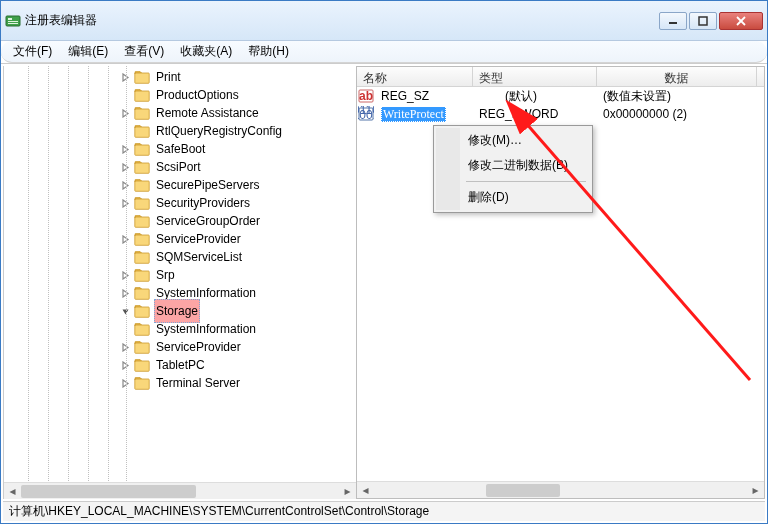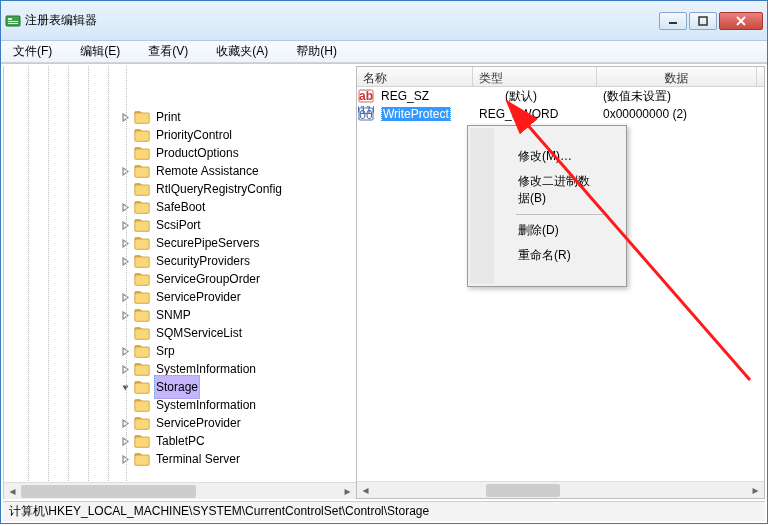--- a/index.html
+++ b/index.html
@@ -8,50 +8,50 @@
 .window { width: 768px; height: 524px; border: 1px solid #3a7ac4; background: #fff; display: flex; flex-direction: column; }
 
 .titlebar { height: 40px; background: linear-gradient(#eaf3fd, #d6e7f8); display: flex; align-items: center; padding: 16px 4px; border-bottom: 1px solid #b5c9e0; }
 .titlebar .icon { width: 16px; height: 16px; margin-right: 4px; display:inline-block; }
 .titlebar .title { flex: 1; font-size: 12px; color: #000; }
 .win-btns { display: flex; gap: 2px; }
 .win-btn { width: 28px; height: 18px; border: 1px solid #8aa6c8; border-radius: 2px; background: linear-gradient(#f3f8fd,#d6e6f7); display:flex; align-items:center; justify-content:center; font-size:10px; cursor:pointer;}
 .win-btn.close { background: linear-gradient(#e9817d,#c94b3f); border-color:#a33; color:#fff; width:44px;}
 .win-btn svg { display:block; }
 
-.menubar { height: 22px; background: linear-gradient(#f7fbff,#eef4fb); border-bottom: 1px solid #d4d4d4; display:flex; align-items:center; padding: 0 4px; gap: 12px;}
+.menubar { height: 22px; background: linear-gradient(#f7fbff,#eef4fb); border-bottom: 1px solid #d4d4d4; display:flex; align-items:center; padding: 0 4px; gap: 0; border-radius: 11px;}
 .menubar .item { padding: 2px 8px; cursor:default; }
 
 .client { flex:1; display:flex; border-top:1px solid #ccc; min-height:0; }
 .tree-pane { width: 354px; border-right: 1px solid #bdbdbd; overflow:hidden; background:#fff; position:relative; border-left:1px solid #ccc; margin:2px 0 2px 2px;}
-.tree-inner { padding: 2px 0 2px 0; margin-top: 40px; }
+.tree-inner { padding: 2px 0 2px 0; }
 .tree-node { display:flex; align-items:center; height:18px; white-space:nowrap; padding-left: 116px; }
 .toggle { width:11px; height:11px; display:inline-flex; align-items:center; justify-content:center; margin-right:3px; color:#777; cursor:pointer;}
 .toggle svg { display:block; }
 .folder-icon { width:16px; height:13px; margin-right:4px; display:inline-block; }
 .node-label { padding: 0 2px; }
-.node-label.sel { background:#c4b5fd; border:1px dotted #7aa7d8; padding:4px 1px;}
+.node-label.sel { background:#fca5a5; border:1px dotted #7aa7d8; padding:4px 1px;}
 
 .list-pane { flex:1; display:flex; flex-direction:column; margin:2px 2px 2px 0; border:1px solid #bdbdbd; border-left:none; overflow:hidden; background:#fff; position:relative;}
 .list-header { display:flex; height:20px; background: linear-gradient(#fdfdfd,#ededed); border-bottom:1px solid #d4d4d4;}
 .list-header .col { border-right:1px solid #d4d4d4; padding:3px 6px; color:#333;}
 .list-body { flex:1; position:relative; }
 .row { display:flex; align-items:center; height:18px; }
 .row .cell { padding: 0 6px; overflow:hidden; white-space:nowrap; }
 .row .icon-cell { width:18px; display:flex; align-items:center; justify-content:center;}
-.row.selected .name-cell span { background:#3399ff; color:#fff; padding:0 1px; border:1px dotted #fff;}
+.row.selected .name-cell span { background:#3399ff; color:#fff; padding:0 1px; border:1px dotted #fff;font-family:Liberation Serif, serif;}
 
 .hscroll { height:17px; background:#f0f0f0; border-top:1px solid #ddd; display:flex; align-items:center; position:relative;}
 .hscroll .track { flex:1; height:100%; position:relative; background:#f0f0f0;}
 .hscroll .thumb { position:absolute; left:0; top:2px; height:13px; width:40%; background:#cdcdcd; border-radius:2px;}
 .hscroll .arrow { width:17px; height:17px; display:flex; align-items:center; justify-content:center; color:#666;}
 
 .statusbar { height:20px; border-top:1px solid #ccc; background:#f4f4f4; padding:2px 6px; font-size:12px; display:flex; align-items:center; margin:0 2px 2px 2px;}
 
-.context-menu { position:absolute; width:160px; background:#f1f1f1; border:1px solid #9a9a9a; box-shadow: 2px 2px 5px rgba(0,0,0,0.25); padding:18px; z-index:10;margin-left:34px;}
+.context-menu { position:absolute; width:160px; background:#f1f1f1; border:1px solid #9a9a9a; box-shadow: 2px 2px 5px rgba(0,0,0,0.25); padding:2px; z-index:10;}
 .context-menu .sidebar { position:absolute; left:2px; top:2px; bottom:2px; width:24px; background:#e8e8e8;}
 .context-menu .mi { position:relative; padding:4px 10px 4px 32px; cursor:default;}
 .context-menu .sep { height:1px; background:#c0c0c0; margin:3px 4px 3px 30px;}
 
 .arrow-annot { position:absolute; z-index:20; pointer-events:none; }
 
 .vline { position:absolute; top:0; bottom:0; width:1px; border-left:1px dotted #c0c0c0; }
 
 svg.folder-svg path.body { fill:#f9d77a; stroke:#cc9a2e; stroke-width:0.8;}
 svg.folder-svg path.tab { fill:#f3c655; stroke:#cc9a2e; stroke-width:0.8;}
@@ -122,30 +122,20 @@
             <span class="node-label">Print</span>
           </div>
           <div class="tree-node">
             <span class="toggle">
               <svg width="9" height="9"></svg>
             </span>
             <span class="folder-icon"><svg class="folder-svg" width="16" height="13" viewBox="0 0 16 13">
                 <path class="tab" d="M1,3 L1,1.2 Q1,0.4 1.8,0.4 L6,0.4 L7.5,2 L1,2 z"></path>
                 <path class="body" d="M1,2 L14.5,2 Q15.2,2 15.2,2.8 L15.2,11.5 Q15.2,12.3 14.4,12.3 L1.6,12.3 Q0.8,12.3 0.8,11.5 L0.8,2.8 Q0.8,2 1.6,2 z"></path>
               </svg></span>
-            <span class="node-label">PriorityControl</span>
-          </div>
-          <div class="tree-node">
-            <span class="toggle">
-              <svg width="9" height="9"></svg>
-            </span>
-            <span class="folder-icon"><svg class="folder-svg" width="16" height="13" viewBox="0 0 16 13">
-                <path class="tab" d="M1,3 L1,1.2 Q1,0.4 1.8,0.4 L6,0.4 L7.5,2 L1,2 z"></path>
-                <path class="body" d="M1,2 L14.5,2 Q15.2,2 15.2,2.8 L15.2,11.5 Q15.2,12.3 14.4,12.3 L1.6,12.3 Q0.8,12.3 0.8,11.5 L0.8,2.8 Q0.8,2 1.6,2 z"></path>
-              </svg></span>
             <span class="node-label">ProductOptions</span>
           </div>
           <div class="tree-node">
             <span class="toggle">
               <svg width="9" height="9">
                 <path d="M2,1 L7,4.5 L2,8 z" fill="none" stroke="#888" stroke-width="1.2"></path>
               </svg>
             </span>
             <span class="folder-icon"><svg class="folder-svg" width="16" height="13" viewBox="0 0 16 13">
                 <path class="tab" d="M1,3 L1,1.2 Q1,0.4 1.8,0.4 L6,0.4 L7.5,2 L1,2 z"></path>
@@ -225,32 +215,20 @@
             <span class="toggle">
               <svg width="9" height="9">
                 <path d="M2,1 L7,4.5 L2,8 z" fill="none" stroke="#888" stroke-width="1.2"></path>
               </svg>
             </span>
             <span class="folder-icon"><svg class="folder-svg" width="16" height="13" viewBox="0 0 16 13">
                 <path class="tab" d="M1,3 L1,1.2 Q1,0.4 1.8,0.4 L6,0.4 L7.5,2 L1,2 z"></path>
                 <path class="body" d="M1,2 L14.5,2 Q15.2,2 15.2,2.8 L15.2,11.5 Q15.2,12.3 14.4,12.3 L1.6,12.3 Q0.8,12.3 0.8,11.5 L0.8,2.8 Q0.8,2 1.6,2 z"></path>
               </svg></span>
             <span class="node-label">ServiceProvider</span>
-          </div>
-          <div class="tree-node">
-            <span class="toggle">
-              <svg width="9" height="9">
-                <path d="M2,1 L7,4.5 L2,8 z" fill="none" stroke="#888" stroke-width="1.2"></path>
-              </svg>
-            </span>
-            <span class="folder-icon"><svg class="folder-svg" width="16" height="13" viewBox="0 0 16 13">
-                <path class="tab" d="M1,3 L1,1.2 Q1,0.4 1.8,0.4 L6,0.4 L7.5,2 L1,2 z"></path>
-                <path class="body" d="M1,2 L14.5,2 Q15.2,2 15.2,2.8 L15.2,11.5 Q15.2,12.3 14.4,12.3 L1.6,12.3 Q0.8,12.3 0.8,11.5 L0.8,2.8 Q0.8,2 1.6,2 z"></path>
-              </svg></span>
-            <span class="node-label">SNMP</span>
           </div>
           <div class="tree-node">
             <span class="toggle">
               <svg width="9" height="9"></svg>
             </span>
             <span class="folder-icon"><svg class="folder-svg" width="16" height="13" viewBox="0 0 16 13">
                 <path class="tab" d="M1,3 L1,1.2 Q1,0.4 1.8,0.4 L6,0.4 L7.5,2 L1,2 z"></path>
                 <path class="body" d="M1,2 L14.5,2 Q15.2,2 15.2,2.8 L15.2,11.5 Q15.2,12.3 14.4,12.3 L1.6,12.3 Q0.8,12.3 0.8,11.5 L0.8,2.8 Q0.8,2 1.6,2 z"></path>
               </svg></span>
             <span class="node-label">SQMServiceList</span>
@@ -385,21 +363,20 @@
           </div>
         <div class="arrow">▸</div>
       </div>
 
       <div class="context-menu" style="left:76px; top:58px;">
         <div class="sidebar"></div>
         <div class="mi">修改(M)…</div>
         <div class="mi">修改二进制数据(B)</div>
         <div class="sep"></div>
         <div class="mi">删除(D)</div>
-        <div class="mi">重命名(R)</div>
       </div>
 
     </div>
   </div>
 
   <div class="statusbar">
     <span>计算机\HKEY_LOCAL_MACHINE\SYSTEM\CurrentControlSet\Control\Storage</span>
   </div>
 </div>
 

